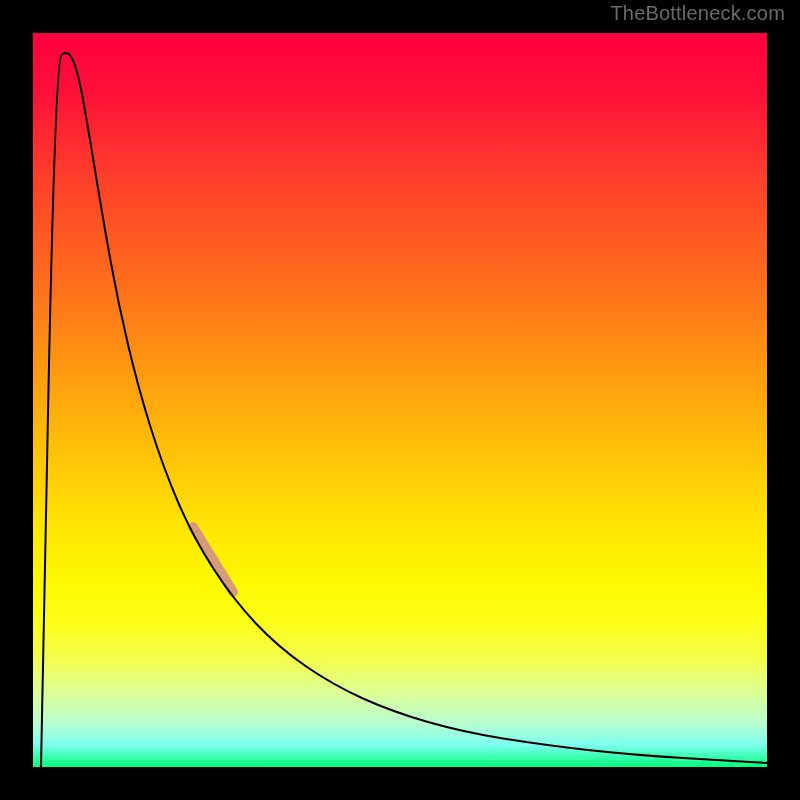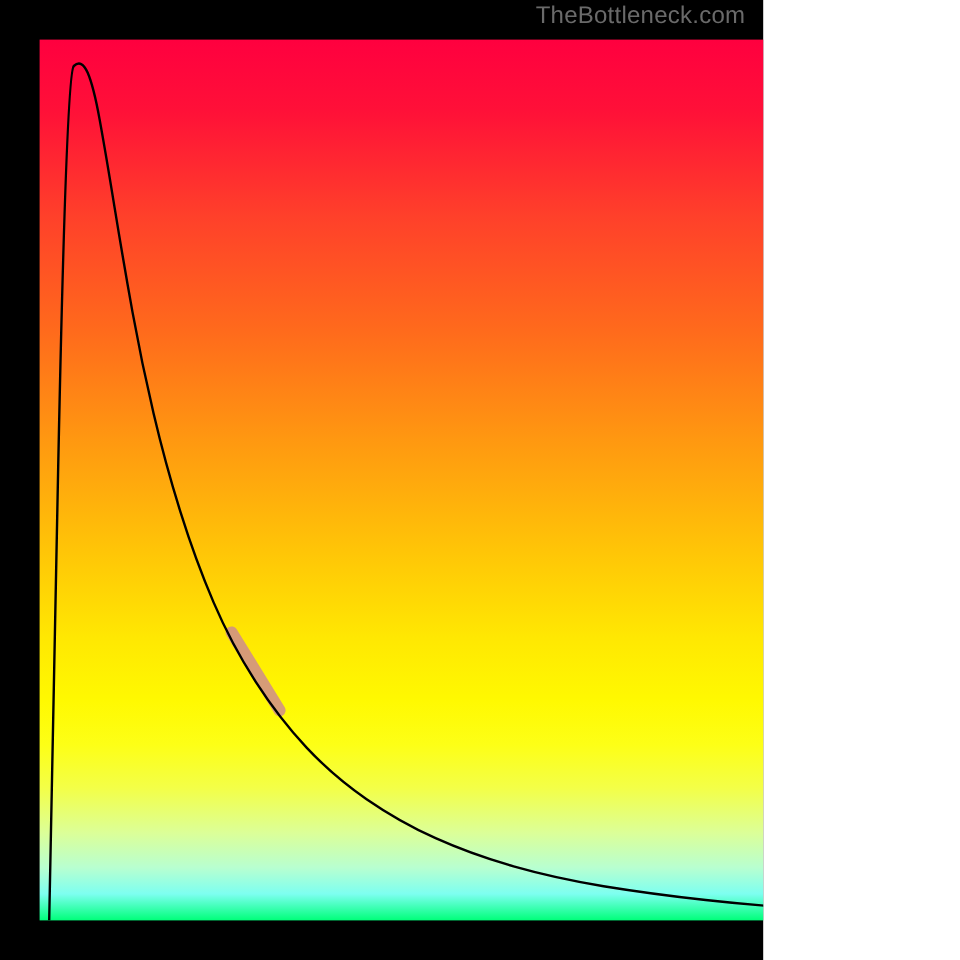--- a/index.html
+++ b/index.html
@@ -2,21 +2,21 @@
 <html><head>
 <meta charset="utf-8">
 <style>
   body {
     margin: 0;
     padding: 0;
     background: #ffffff;
     font-family: Arial, Helvetica, sans-serif;
   }
   .container {
-    width: 636px;
+    width: 800px;
     height: 800px;
     position: relative;
     background: #000000;
     overflow: hidden;
   }
   .attribution {
     position: absolute;
     top: 2px;
     right: 15px;
     color: #6a6a6a;

